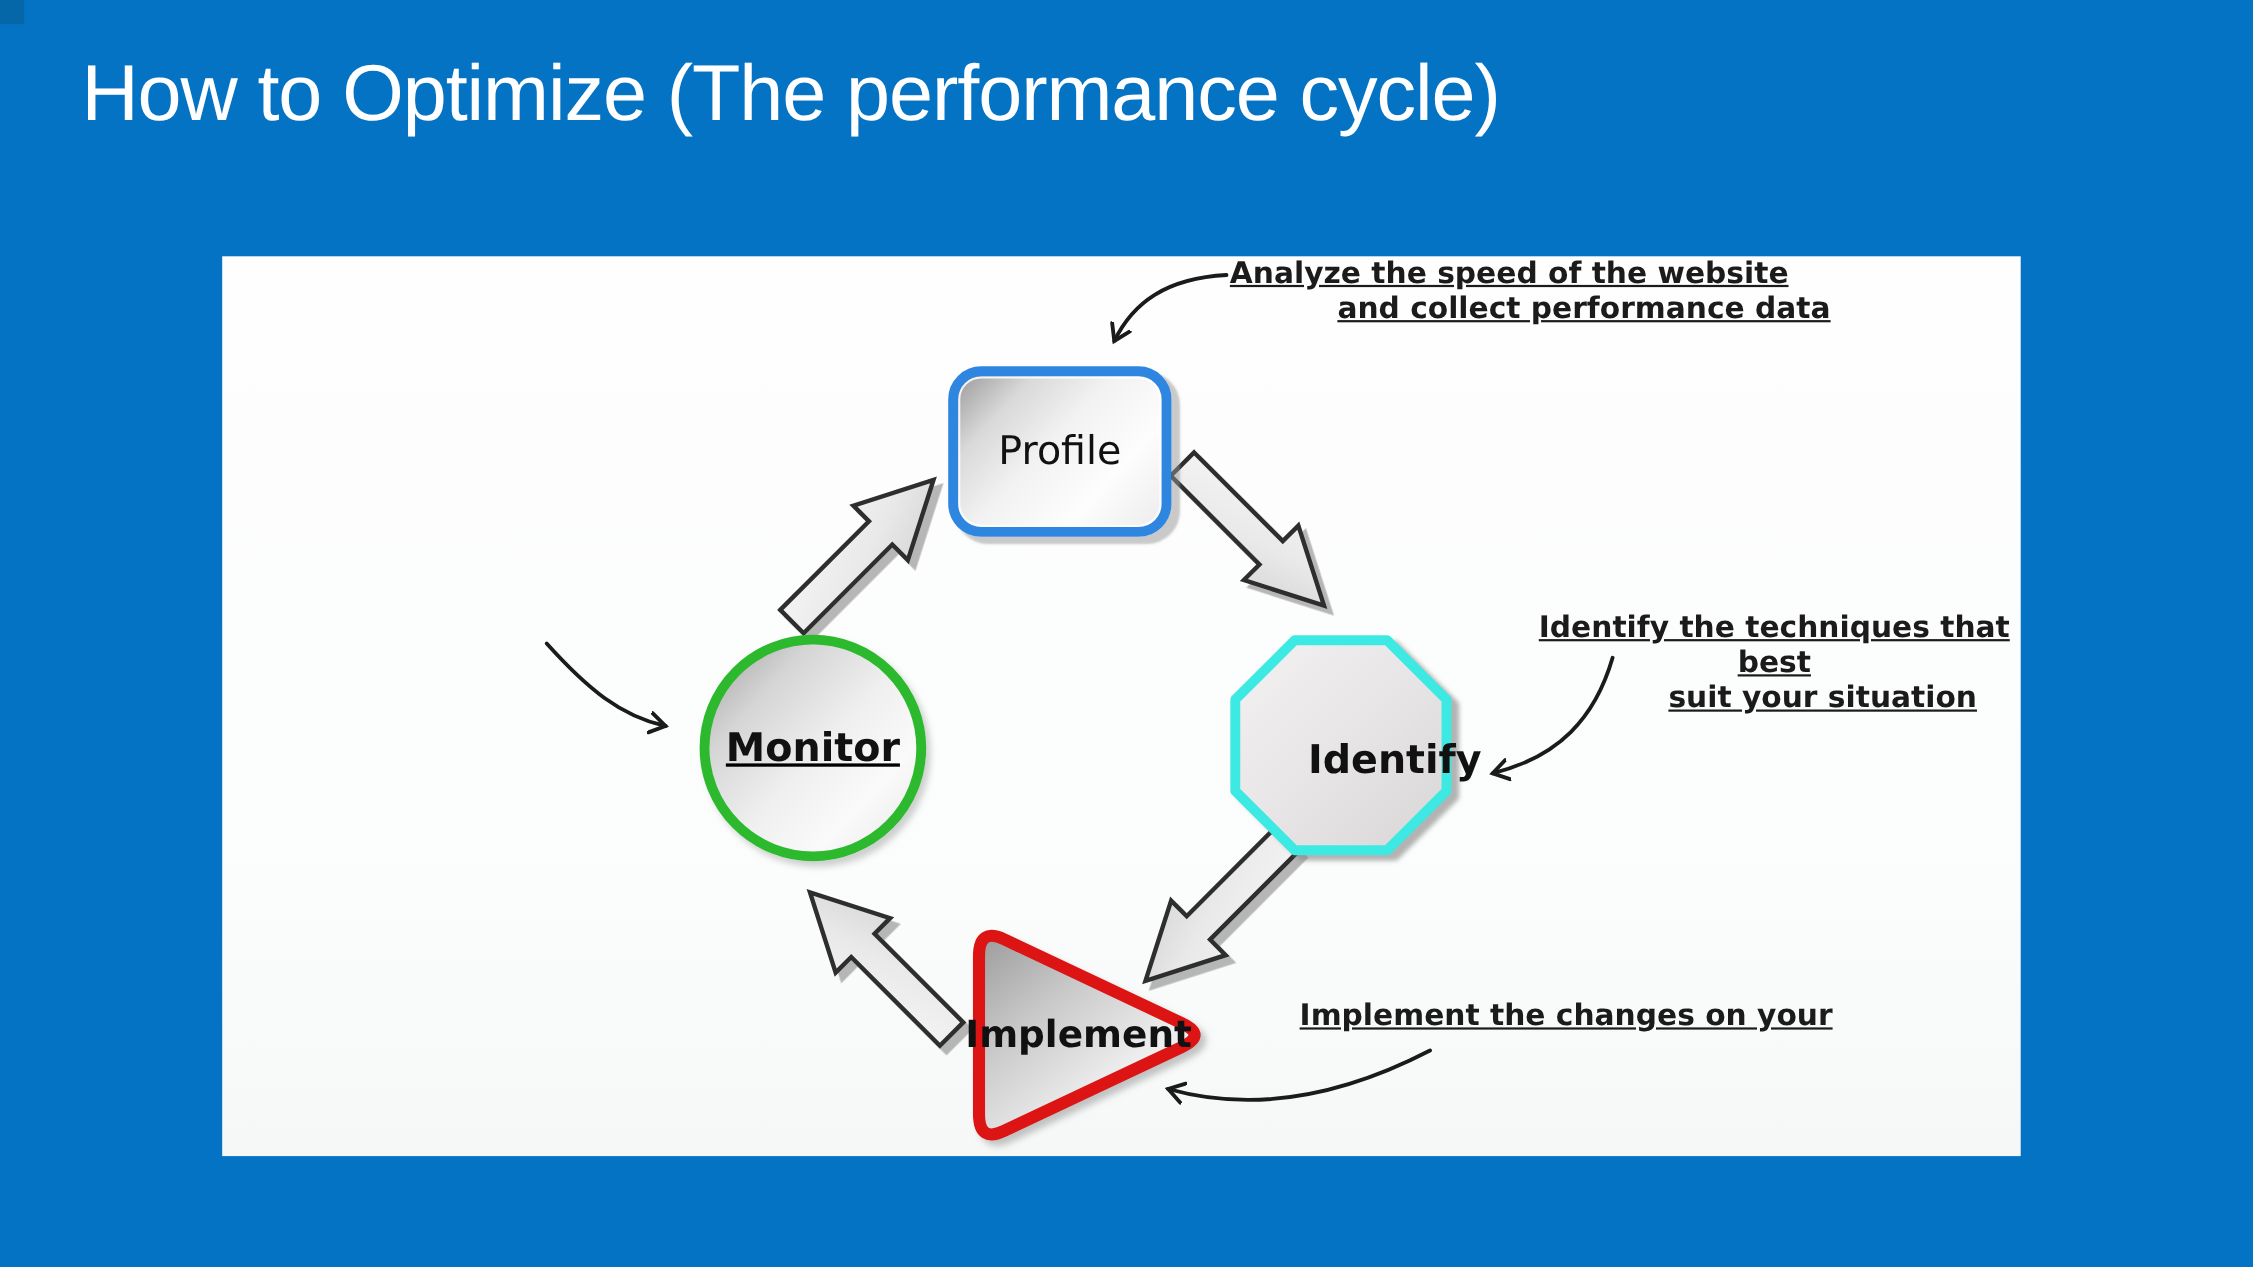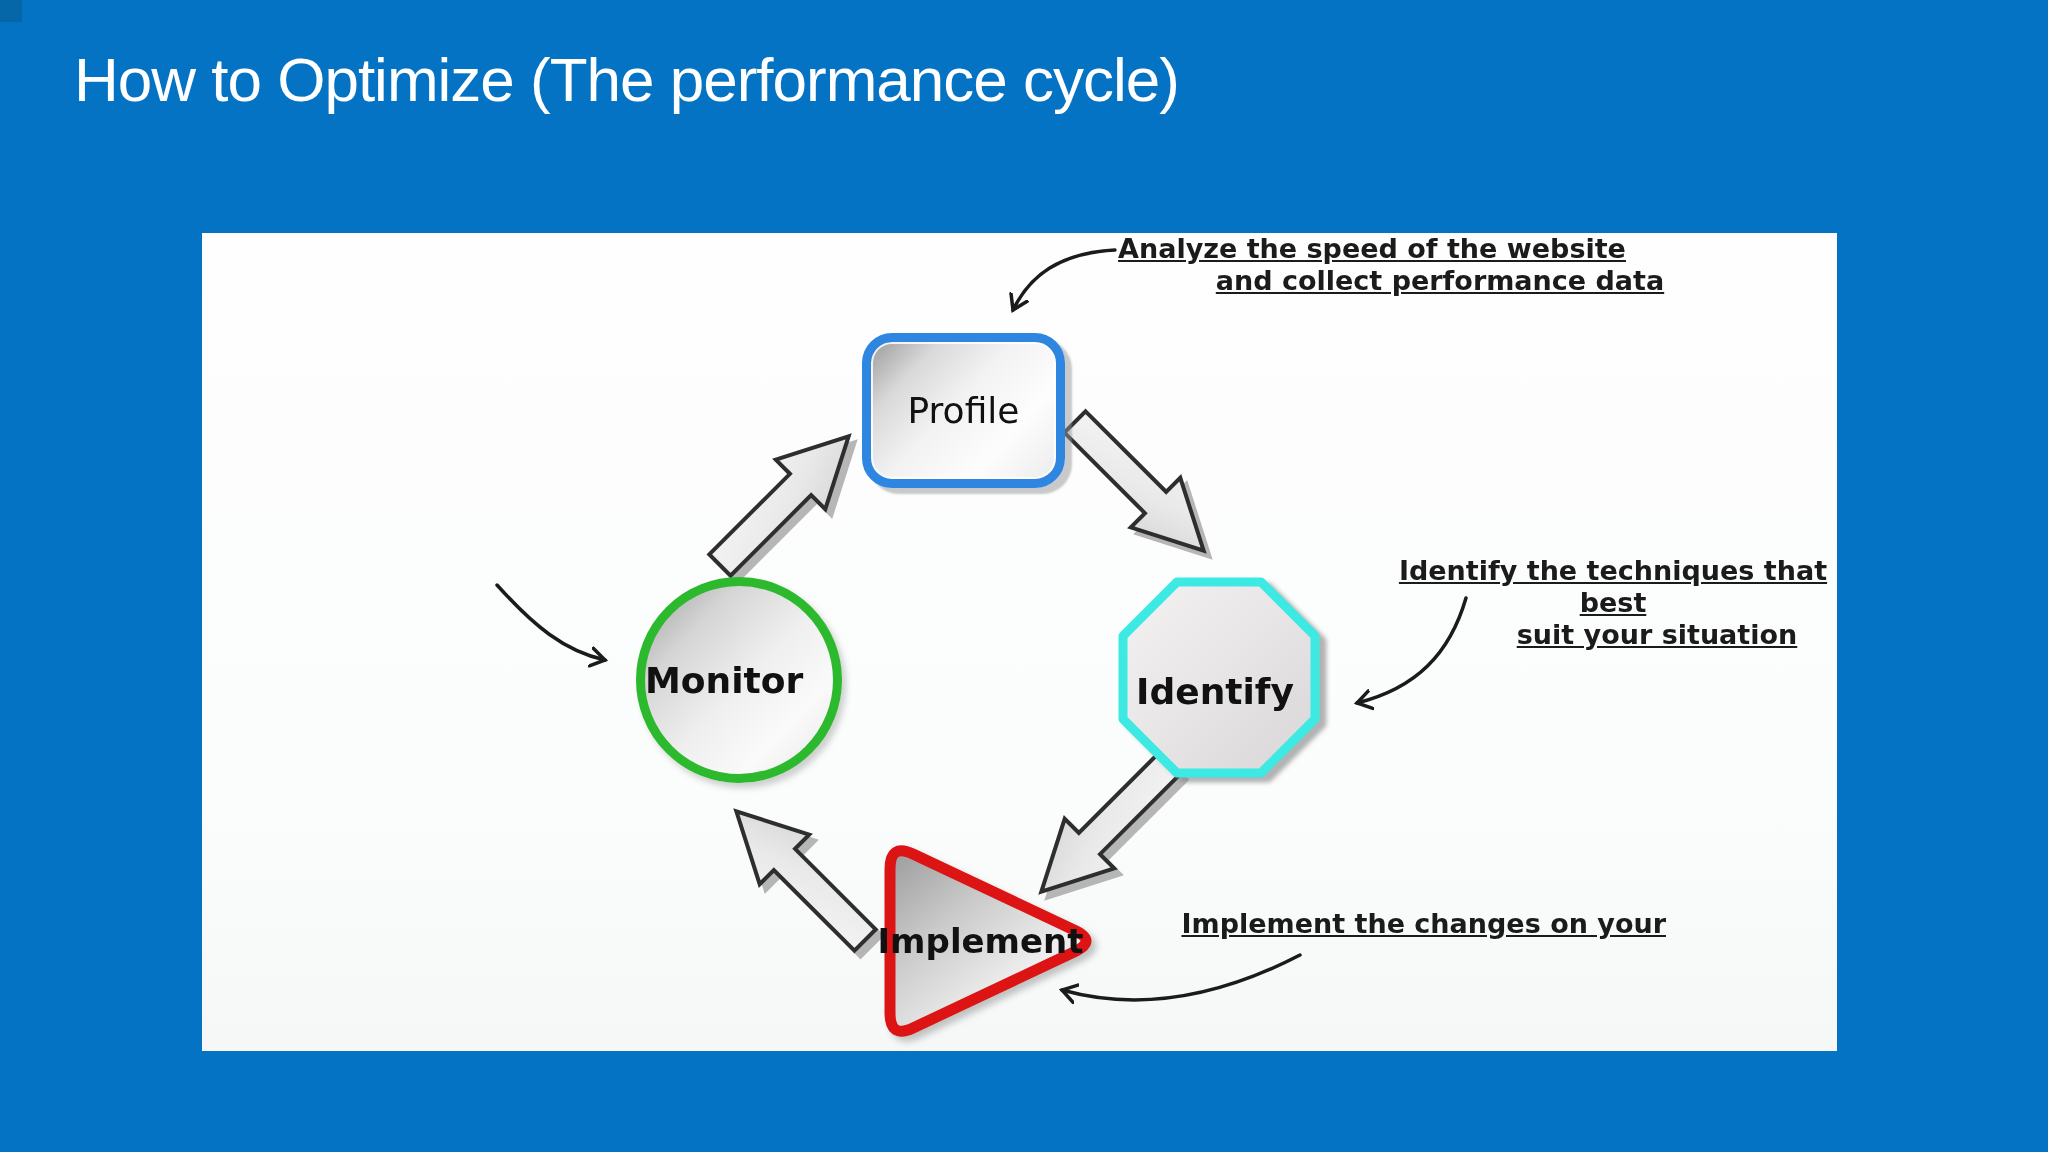--- a/index.html
+++ b/index.html
@@ -10,21 +10,21 @@
     font-family: "DejaVu Sans", sans-serif;
   }
   .corner-artifact {
     position: absolute; left: 0; top: 0; width: 22px; height: 22px;
     background: var(--corner-square, #0566a8);
   }
   .slide-title {
     position: absolute; left: 74px; top: 44px; width: 1900px;
     margin: 0;
     font-family: "Liberation Sans", sans-serif;
-    font-weight: 300; font-size: 62px; letter-spacing: -1px;
+    font-weight: 300; font-size: 72px; letter-spacing: -1px;
     color: var(--title-text, #ffffff);
   }
   .panel {
     position: absolute; left: 202px; top: 233px; width: 1635px; height: 818px;
     background: linear-gradient(180deg, #fefefe 0%, #fbfcfc 70%, #f6f8f8 100%);
   }
   
   .block-arrow-wrap {
     position: absolute; width: 200px; height: 200px;
     display: flex; align-items: center; justify-content: center;
@@ -54,21 +54,21 @@
     box-shadow: 7px 6px 2px rgba(150,150,150,0.5), inset 0 0 0 2px rgba(255,255,255,0.85);
     display: flex; align-items: center; justify-content: center;
   }
   .monitor-node {
     position: absolute; left: 434px; top: 344px; width: 206px; height: 206px;
     box-sizing: border-box;
     border: 9px solid var(--monitor-border, #2db92d);
     border-radius: 50%;
     background: linear-gradient(133deg, #a2a2a2 0%, #d5d5d5 25%, #efefef 52%, #fafafa 75%, #e8e8e8 100%);
     box-shadow: 4px 5px 6px rgba(150,150,150,0.45);
-    display: flex; align-items: center; justify-content: flex-start;
+    display: flex; align-items: center; justify-content: center; text-decoration: underline;
   }
   .identify-node {
     position: absolute; left: 916px; top: 344px; width: 202px; height: 201px;
     filter: drop-shadow(7px 5px 2px rgba(130,130,130,0.6));
   }
   .implement-node {
     position: absolute; left: 676px; top: 598px; width: 232px; height: 220px;
     filter: drop-shadow(5px 5px 3px rgba(140,140,140,0.5));
   }
   
@@ -151,21 +151,21 @@
       </svg>
     </div>
 
     <div class="profile-node">
       <span style="font-weight:400;font-size:36px;color:var(--diagram-text,#111);">Profile</span>
     </div>
 
     <svg class="identify-node" viewBox="0 0 202 201">
       <polygon points="59,5 143,5 197,59 197,142 143,196 59,196 5,142 5,59" fill="url(#oct-grad)" stroke-linejoin="round" stroke-width="9" style="stroke: var(--identify-border, #3ce9e3);"></polygon>
     </svg>
-    <div class="node-label" style="left:912px; top:344px; width:202px; height:228px;">Identify</div>
+    <div class="node-label" style="left:965px; top:344px; width:202px; height:228px;">Identify</div>
 
     <svg class="implement-node" viewBox="0 0 232 220">
       <path d="M 12 38 L 12 182 Q 12 208 35 197 L 196 121 Q 220 110 196 99 L 35 23 Q 12 12 12 38 Z" fill="url(#tri-grad)" stroke-linejoin="round" stroke-width="11" style="stroke: var(--implement-border, #dc1414);"></path>
     </svg>
     <div class="node-label" style="left:676px; top:598px; width:205px; height:220px; font-size:34px;">Implement</div>
 
     <div class="monitor-node">
       <span style="font-weight:700;font-size:36px;color:var(--diagram-text,#111);">Monitor</span>
     </div>
 

